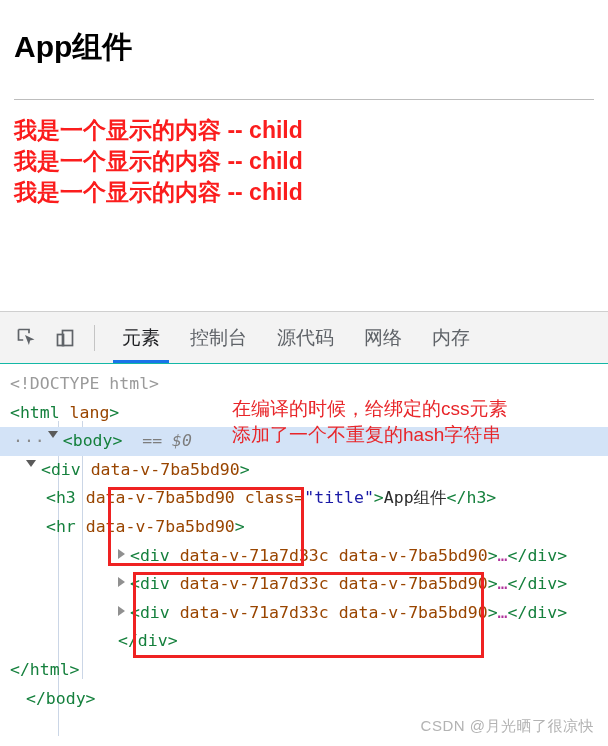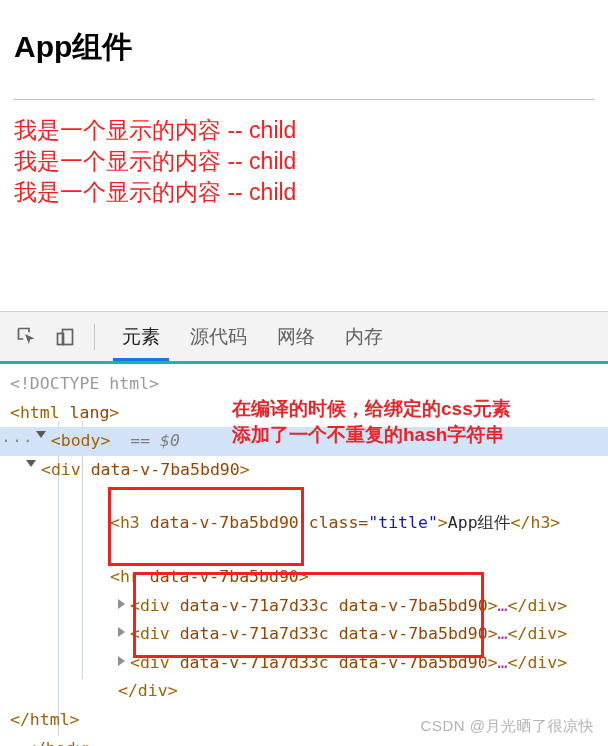--- a/index.html
+++ b/index.html
@@ -46,39 +46,40 @@
     margin: 36px 0 0 0;
     height: 0;
   }
   .child-line {
     color: #fb1d1d;
     font-size: 23px;
     font-family: "Liberation Sans", sans-serif;
     line-height: 31px;
     margin: 0;
     white-space: nowrap;
+    font-weight: bold;
   }
   .child-list {
     margin-top: 15px;
   }
 
   
   #devtools {
     position: absolute;
     left: 0;
     top: 312px;
     width: 608px;
     height: 434px;
     background: #ffffff;
     overflow: hidden;
   }
   #dt-toolbar {
     height: 52px;
     background: #f3f3f3;
-    border-bottom: 3px solid #14b8a6;
+    border-bottom: 1px solid #14b8a6;
     display: flex;
     align-items: center;
     box-sizing: border-box;
     padding-left: 10px;
     position: relative;
   }
   .dt-icon-btn {
     width: 34px;
     height: 34px;
     display: flex;
@@ -137,24 +138,24 @@
     height: 28.6px;
     padding-left: 10px;
   }
   .dom-row.selected {
     background: #d3e3f7;
   }
   .ind1 { padding-left: 10px; }
   .ind2 { }
   .ind3 { padding-left: 26px; }
   .ind4 { padding-left: 82px; margin-left: 36px; }
-  .ind5 { padding-left: 110px; margin-top: 25px; }
+  .ind5 { padding-left: 46px; }
 
   .tok-doctype { color: #9a9a9a; }
-  .tok-tag     { color: #a16207; }
+  .tok-tag     { color: #15803d; }
   .tok-attrname{ color: #994500; }
   .tok-attrval { color: #1a1aa6; }
   .tok-text    { color: #2b2b2b; }
   .tok-eq      { color: #7d7d7d; font-style: italic; }
   .tok-ellip   { color: #b0349c; }
 
   .tri {
     display: inline-block;
     width: 0; height: 0;
     border-left: 7px solid #909090;
@@ -184,21 +185,21 @@
   }
 
   
   #annotation {
     position: absolute;
     left: 232px;
     top: 396px;
     width: 370px;
     font-family: "Liberation Sans", sans-serif;
     font-size: 19px;
-    font-weight: bold;
+    font-weight: normal;
     color: #e8262a;
     line-height: 26px;
     z-index: 20;
     pointer-events: none;
   }
 
   .hl-box {
     position: absolute;
     border: 3px solid #ef2222;
     box-sizing: border-box;
@@ -246,41 +247,42 @@
     <div class="dt-icon-btn">
       <svg width="22" height="22" viewBox="0 0 22 22" aria-hidden="true">
         <rect x="8.5" y="3.5" width="10" height="15" fill="none" stroke="#5f6368" stroke-width="1.7"></rect>
         <rect x="3.5" y="7.5" width="6" height="11" fill="none" stroke="#5f6368" stroke-width="1.7"></rect>
       </svg>
     </div>
     <div class="dt-sep"></div>
 
     <div class="dt-tabs">
       <div class="dt-tab active">元素</div>
+      <div class="dt-tab">控制台</div>
       <div class="dt-tab">源代码</div>
       <div class="dt-tab">网络</div>
       <div class="dt-tab">内存</div>
     </div>
   </div>
 
   <div id="dom-tree">
 
     <div class="guide" style="left:82px; top:57px; height:258px;"></div>
     <div class="guide" style="left:58px; top:57px; height:315px;"></div>
 
     <div class="dom-row ind2">
       <span class="tok-doctype">&lt;!DOCTYPE html&gt;</span>
     </div>
 
     <div class="dom-row ind1">
       <span class="tok-tag">&lt;html</span><span>&nbsp;</span><span class="tok-attrname">lang</span><span class="tok-tag">&gt;</span>
     </div>
 
 
-    <div class="dom-row selected" style="padding-left:1px;">
+    <div class="dom-row selected" style="padding-left:13px;">
       <span class="dots">···</span><span class="tri open"></span><span class="tok-tag">&lt;body&gt;</span><span>&nbsp;&nbsp;</span><span class="tok-eq">== $0</span>
     </div>
 
     <div class="dom-row ind3">
       <span class="tri open"></span><span class="tok-tag">&lt;div</span><span>&nbsp;</span><span class="tok-attrname">data-v-7ba5bd90</span><span class="tok-tag">&gt;</span>
     </div>
 
     <div class="dom-row ind5">
       <span class="tok-tag">&lt;h3</span><span>&nbsp;</span><span class="tok-attrname">data-v-7ba5bd90</span><span>&nbsp;</span><span class="tok-attrname">class=</span><span class="tok-attrval">"title"</span><span class="tok-tag">&gt;</span><span class="tok-text">App组件</span><span class="tok-tag">&lt;/h3&gt;</span>
     </div>

